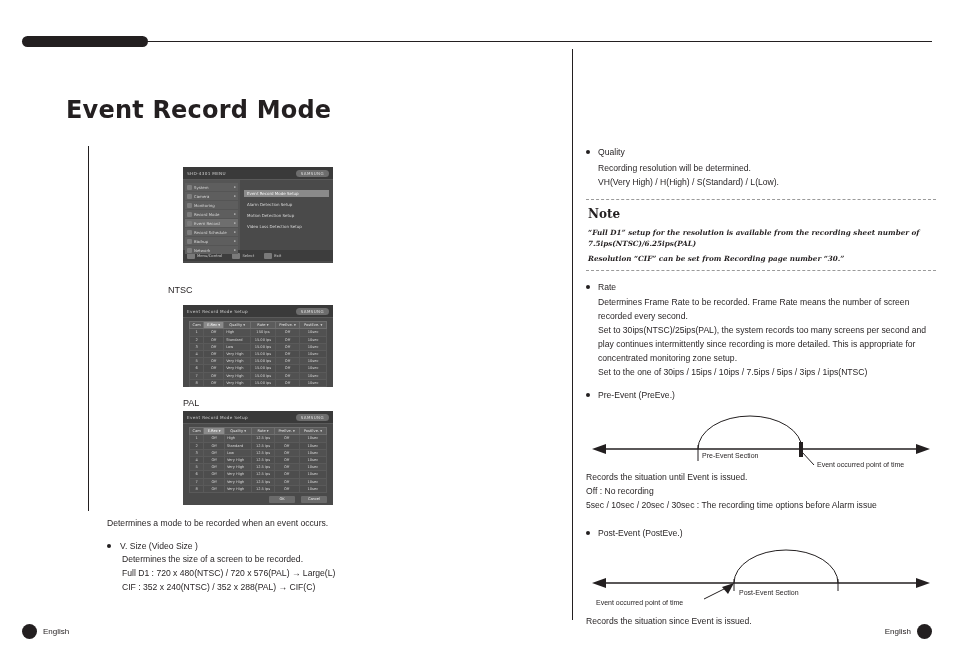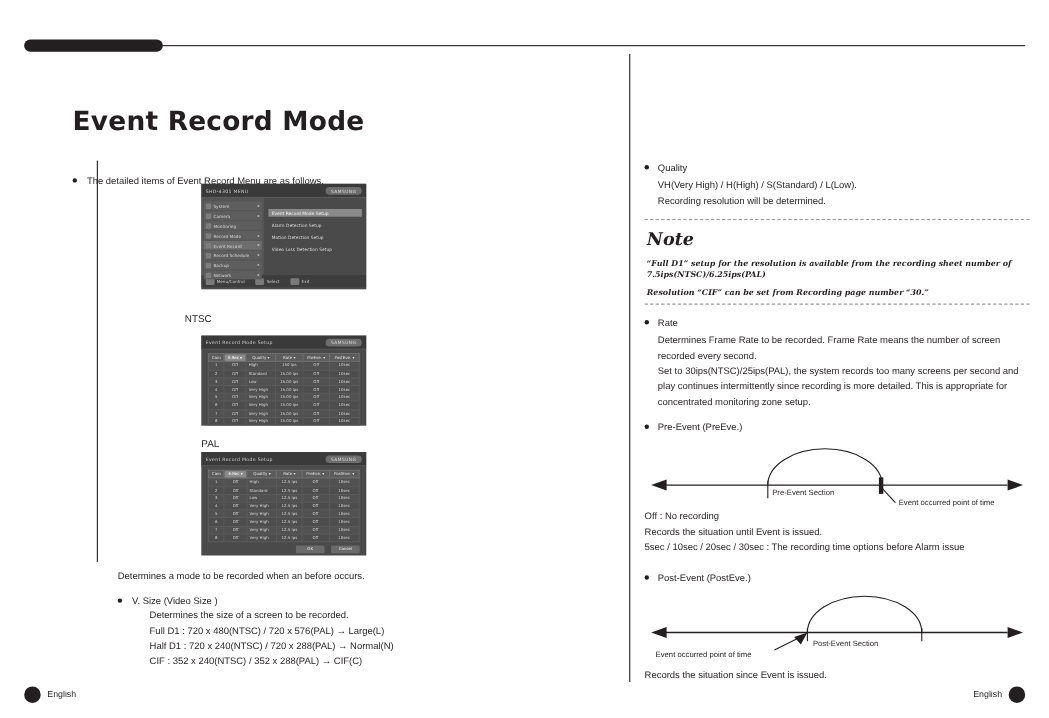--- a/index.html
+++ b/index.html
@@ -69,35 +69,35 @@
   table.osd-tbl th.sel{background:#8a8a8a;color:#fff;}
   table.osd-tbl td{padding:1.1px 1px;border:.4px solid #5a5a5a;background:#515151;text-align:center;}
   table.osd-tbl td.lft{text-align:left;padding-left:2px;}
   table.osd-tbl tr:nth-child(even) td{background:#4d4d4d;}
   .tb-btns{display:flex;justify-content:flex-end;gap:6px;padding:3px 6px 0 6px;}
   .tb-btn{width:26px;height:7px;background:#6b6b6b;border-radius:1px;font-size:3.6px;
      color:#eee;display:flex;align-items:center;justify-content:center;}
 
   
   .ltxt{position:absolute;left:107px;font-size:8.6px;line-height:1.62;}
-  .sub-lines{margin-left:29px;}
+  .sub-lines{margin-left:15px;}
 
   
   .right-col{position:absolute;left:586px;top:146px;width:350px;font-size:8.6px;line-height:1.62;}
   .rb{display:flex;align-items:flex-start;gap:8px;margin-bottom:2px;}
   .rb .dot{width:4px;height:4px;border-radius:50%;background:#231f20;flex:0 0 auto;margin-top:4px;}
   .rb-body{margin-left:12px;}
   .spacer-sm{height:9px;}
   .spacer-md{height:14px;}
 
   
   .note-wrap{margin:9px 0 10px 0;}
   .dashed{border-top:1px dashed #9a9a9a;height:0;}
-  .note-title{font-family:"DejaVu Serif", serif;font-style:italic;font-weight:bold;
-     font-size:16px;margin:5px 0 4px 2px;}
+  .note-title{font-family:"DejaVu Serif", serif;font-weight:bold;
+     font-size:12px;margin:5px 0 4px 2px;}
   .note-text{font-family:"DejaVu Serif", serif;font-style:italic;font-weight:bold;
      font-size:7.2px;line-height:1.45;margin:0 0 5px 2px;}
 
   
   .diagram{position:relative;height:66px;margin:2px 0 0 0;}
   .diagram svg{position:absolute;left:0;top:0;}
 
   
   .footer-left{position:absolute;left:22px;top:624px;display:flex;align-items:center;gap:6px;font-size:8px;}
   .footer-right{position:absolute;right:22px;top:624px;display:flex;align-items:center;gap:6px;font-size:8px;}
@@ -108,24 +108,20 @@
 
 <div class="page">
 
   <div class="top-rule"></div>
   <div class="top-tab"></div>
   <div class="col-divider"></div>
   <div class="v-rule"></div>
 
   <div class="left-col">
     <h1 class="page-title">Event Record Mode</h1>
-    <div class="bullet-row">
-      <span class="dot"></span>
-      <span>The detailed items of Event Record Menu are as follows.</span>
-    </div>
   </div>
 
   <div class="shot shot-menu">
     <div class="osd-titlebar">
       <span class="osd-title">SHD-4301 MENU</span>
       <span class="osd-logo">SAMSUNG</span>
     </div>
     <div class="osd-body">
       <div class="osd-left" id="menuList">
           <div class="osd-mitem">
@@ -371,61 +367,61 @@
             </tr>
           </tbody>
         </table>
     </div>
     <div class="tb-btns">
       <div class="tb-btn">OK</div>
       <div class="tb-btn">Cancel</div>
     </div>
   </div>
 
-  <div class="ltxt" style="top:517px;width:430px;">Determines a mode to be recorded when an before occurs.</div>
+  <div class="ltxt" style="top:517px;width:430px;">Determines a mode to be recorded when an event occurs.</div>
 
   <div class="ltxt" style="top:540px;width:430px;">
     <div class="bullet-row">
       <span class="dot"></span>
       <span>V. Size (Video Size )</span>
     </div>
     <div class="sub-lines">
       <div>Determines the size of a screen to be recorded.</div>
       <div>Full D1 : 720 x 480(NTSC) / 720 x 576(PAL)  → Large(L)</div>
-      <div>Half D1 : 720 x 240(NTSC) / 720 x 288(PAL)  → Normal(N)</div>
       <div>CIF : 352 x 240(NTSC) / 352 x 288(PAL) → CIF(C)</div>
     </div>
   </div>
 
   <div class="right-col">
 
     <div class="rb">
       <span class="dot"></span>
       <span>Quality</span>
     </div>
     <div class="rb-body">
+      <div>Recording resolution will be determined.</div>
       <div>VH(Very High) / H(High) / S(Standard) / L(Low).</div>
-      <div>Recording resolution will be determined.</div>
     </div>
 
     <div class="note-wrap">
       <div class="dashed"></div>
       <div class="note-title">Note</div>
       <div class="note-text">“Full D1” setup for the resolution is available from the recording sheet number of 7.5ips(NTSC)/6.25ips(PAL)</div>
       <div class="note-text">Resolution “CIF” can be set from Recording page number “30.”</div>
       <div class="dashed"></div>
     </div>
 
     <div class="rb">
       <span class="dot"></span>
       <span>Rate</span>
     </div>
     <div class="rb-body">
       <div>Determines Frame Rate to be recorded. Frame Rate means the number of screen recorded every second.</div>
       <div>Set to 30ips(NTSC)/25ips(PAL), the system records too many screens per second and play continues intermittently since recording is more detailed. This is appropriate for concentrated monitoring zone setup.</div>
+      <div>Set to the one of 30ips / 15ips / 10ips / 7.5ips / 5ips / 3ips / 1ips(NTSC)</div>
     </div>
 
     <div class="spacer-sm"></div>
 
     <div class="rb">
       <span class="dot"></span>
       <span>Pre-Event (PreEve.)</span>
     </div>
 
     <div class="diagram">
@@ -436,22 +432,22 @@
         <path d="M 112 44 A 52 33 0 0 1 216 44" fill="none" stroke="#231f20" stroke-width="1"></path>
         <line x1="112" y1="40" x2="112" y2="56" stroke="#231f20" stroke-width="1"></line>
         <rect x="213" y="37" width="4" height="15" fill="#231f20"></rect>
         <line x1="228" y1="60" x2="216" y2="47" stroke="#231f20" stroke-width="1"></line>
         <text x="116" y="53" font-family="Liberation Sans, sans-serif" font-size="7" fill="#231f20">Pre-Event Section</text>
         <text x="231" y="62" font-family="Liberation Sans, sans-serif" font-size="7" fill="#231f20">Event occurred point of time</text>
       </svg>
     </div>
 
     <div class="rb-body" style="margin-left:0;">
+      <div>Records the situation until Event is issued.</div>
       <div>Off : No recording</div>
-      <div>Records the situation until Event is issued.</div>
       <div>5sec / 10sec / 20sec / 30sec : The recording time options before Alarm issue</div>
     </div>
 
     <div class="spacer-md"></div>
 
     <div class="rb">
       <span class="dot"></span>
       <span>Post-Event (PostEve.)</span>
     </div>
 

